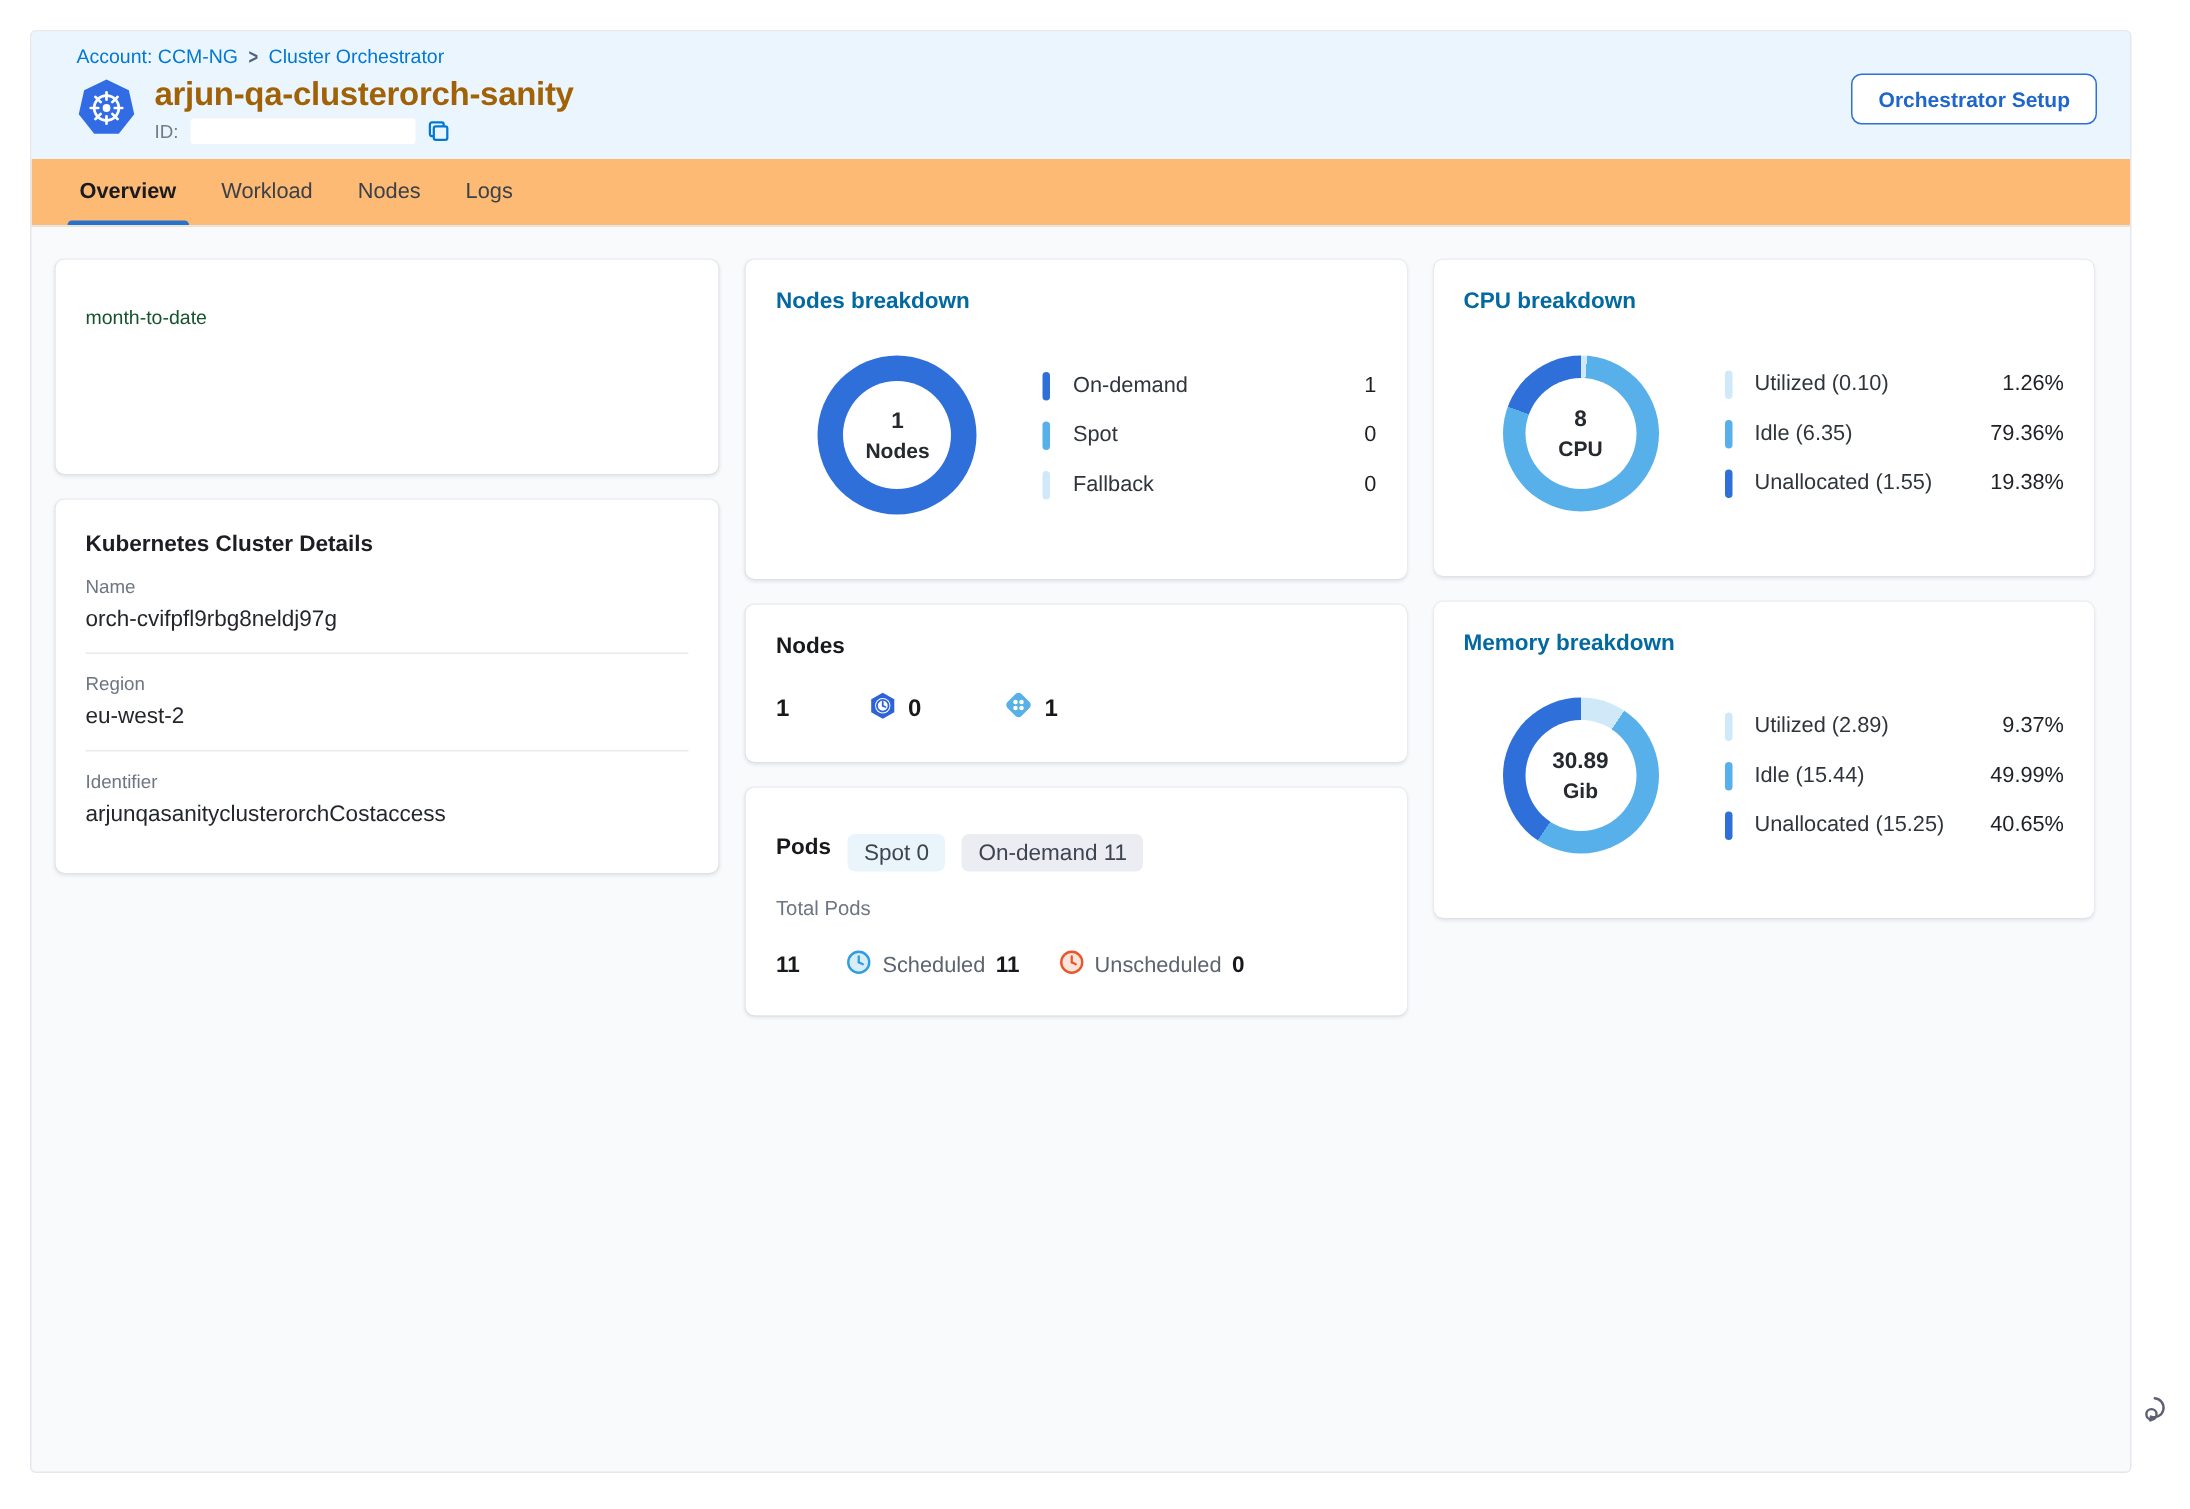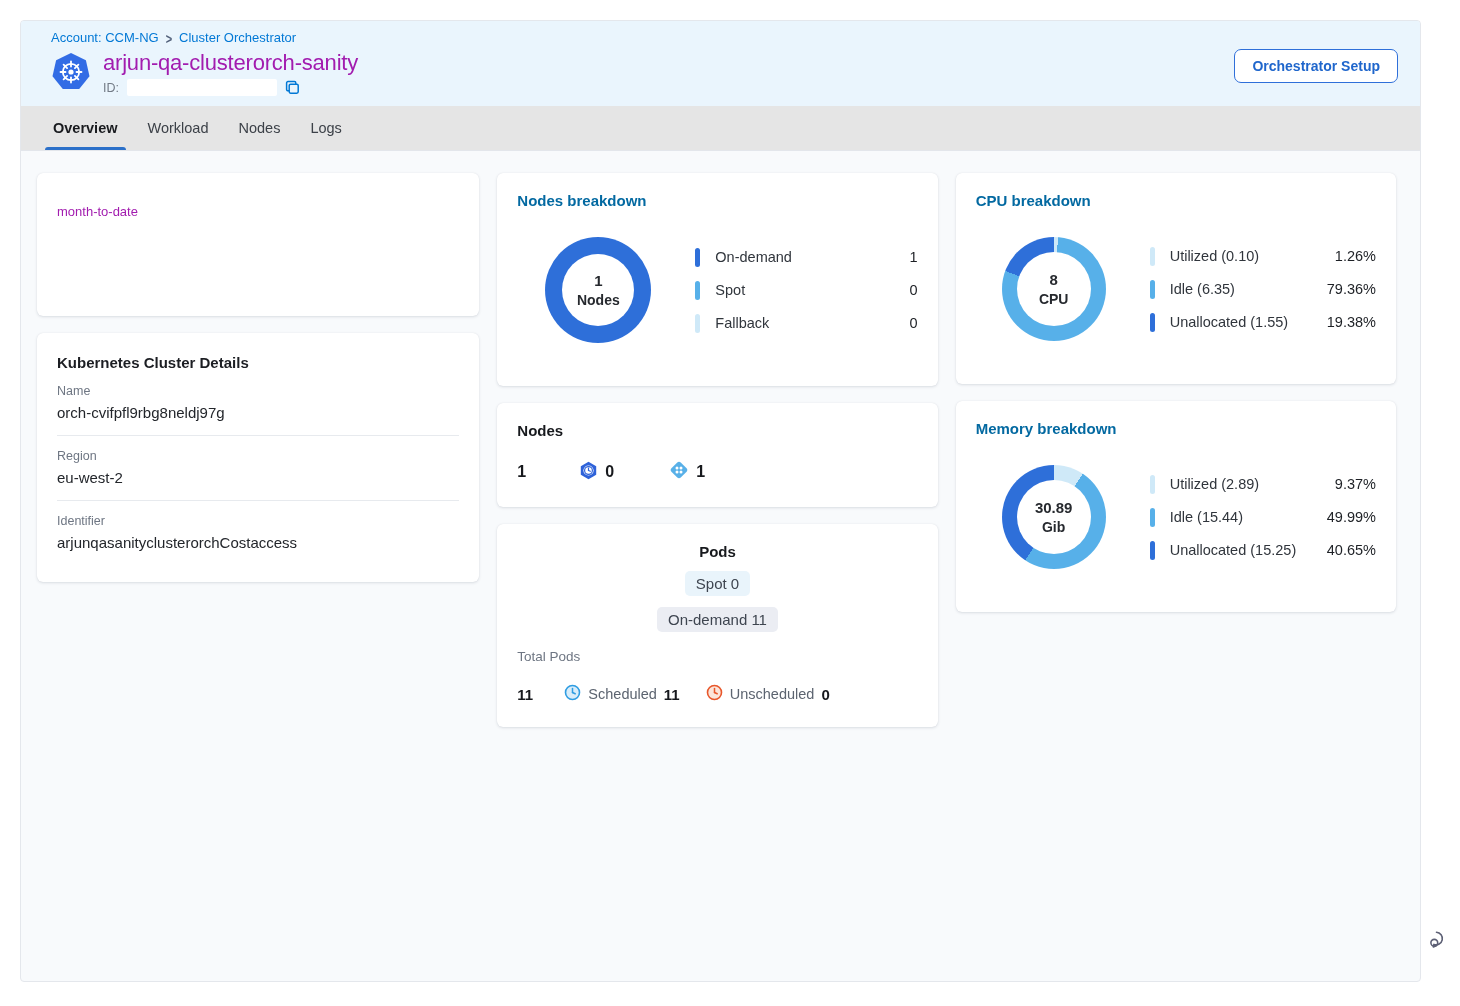--- a/index.html
+++ b/index.html
@@ -11,50 +11,50 @@
   }
 
   
   .header { background:#eaf5fd; padding:9px 22px 8px 30px; height:85px; position:relative; }
   .breadcrumb { font-size:13px; color:#0278d5; display:flex; align-items:flex-end; gap:7px; }
   .crumb { cursor:pointer; }
   .crumb-sep { color:#51607a; font-size:11px; font-weight:bold; transform:scaleY(1.3); }
   .title-row { display:flex; margin-top:5px; }
   .k8s-badge { width:40px; height:40px; margin-right:12px; margin-top:2px; }
   .title-block { display:flex; flex-direction:column; }
-  .page-title { font-size:22px; font-weight:normal; color:#a21caf; letter-spacing:-0.2px; line-height:26px; }
+  .page-title { font-size:22px; font-weight:bold; color:#a16207; letter-spacing:-0.2px; line-height:26px; }
   .id-row { display:flex; align-items:center; margin-top:3px; gap:8px; }
   .id-label { font-size:12.5px; color:#737b86; }
   .id-box { width:150px; height:17px; background:#ffffff; border-radius:2px; }
   .copy-icon { cursor:pointer; display:inline-flex; }
   .setup-btn {
     position:absolute; right:22px; top:28px;
     background:#ffffff; border:1.5px solid #2f6fd9; color:#1f66cc;
     font-size:14px; font-weight:bold; font-family:"Liberation Sans", sans-serif;
     padding:8px 17px; border-radius:7px; cursor:pointer;
   }
 
   
-  .tabbar { background:#e5e5e5; border-bottom:1px solid #e3e6eb; height:45px; display:flex; align-items:stretch; padding-left:30px; gap:26px; }
+  .tabbar { background:#fdba74; border-bottom:1px solid #e3e6eb; height:45px; display:flex; align-items:stretch; padding-left:30px; gap:26px; }
   .tab { display:flex; align-items:center; font-size:14.5px; color:#3c4148; cursor:pointer; position:relative; padding:0 2px; }
   .tab.active { font-weight:bold; color:#191b1f; }
   .tab.active::after { content:""; position:absolute; left:-6px; right:-6px; bottom:0; height:3px; background:#2b70c9; border-radius:3px 3px 0 0; }
 
   
   .content { display:flex; gap:18px; padding:22px 24px 0 16px; }
   .col { display:flex; flex-direction:column; gap:17px; }
   .col-1 { width:443px; } .col-2 { width:441px; } .col-3 { width:441px; }
 
   .card { background:#ffffff; border-radius:6px; box-shadow:0 1px 3px rgba(25,39,64,0.13), 0 0 1px rgba(25,39,64,0.10); padding:17px 20px; }
 
   
   .spend-card { height:143px; }
   .spend-title { font-size:14px; font-weight:bold; color:#49566b; margin-top:6px; }
   .spend-amount { font-size:27px; font-weight:bold; color:#17191d; margin-top:16px; }
-  .spend-period { font-size:13px; color:#a21caf; margin-top:14px; }
+  .spend-period { font-size:13px; color:#14532d; margin-top:14px; }
 
   
   .details-title { font-size:15px; font-weight:bold; color:#1c1e23; margin-top:4px; }
   .field { padding-top:13px; }
   .field-label { font-size:12.5px; color:#6e7683; }
   .field-value { font-size:15px; color:#23262b; margin-top:6px; padding-bottom:14px; }
   .field + .field { border-top:1px solid #e7eaee; }
 
   
   .bd-title { font-size:15px; font-weight:bold; color:#0369a1; margin-top:2px; }
@@ -73,21 +73,21 @@
   .legend-value { margin-left:auto; font-size:14.5px; color:#1d2025; }
 
   
   .small-title { font-size:15px; font-weight:bold; color:#17191d; margin-top:2px; }
   .muted-label { font-size:13.5px; color:#6e7683; margin-top:17px; }
   .nodes-row { display:flex; align-items:center; margin-top:21px; margin-bottom:6px; font-size:16px; font-weight:bold; color:#17191d; }
   .nodes-total { width:62px; }
   .node-type { display:flex; align-items:center; gap:7px; width:90px; }
 
   
-  .pods-title-row { display:flex; align-items:center; gap:11px; margin-top:2px;flex-direction:column; }
+  .pods-title-row { display:flex; align-items:flex-start; gap:11px; margin-top:14px; }
   .badge { font-size:15px; color:#3e4550; padding:4px 11px; border-radius:5px; }
   .badge-spot { background:#e9f4fb; }
   .badge-ondemand { background:#ebedf3; }
   .pods-row { display:flex; align-items:center; margin-top:20px; margin-bottom:6px; font-size:15px; }
   .pods-total { width:47px; font-weight:bold; color:#17191d; }
   .pod-stat { display:flex; align-items:center; gap:7px; margin-right:26px; }
   .pod-stat-label { color:#5c6470; font-size:14.5px;text-align:center; }
   .pod-stat-count { font-weight:bold; color:#17191d; }
 
   .chat-fab { position:absolute; right:10px; top:928px; cursor:pointer; }

